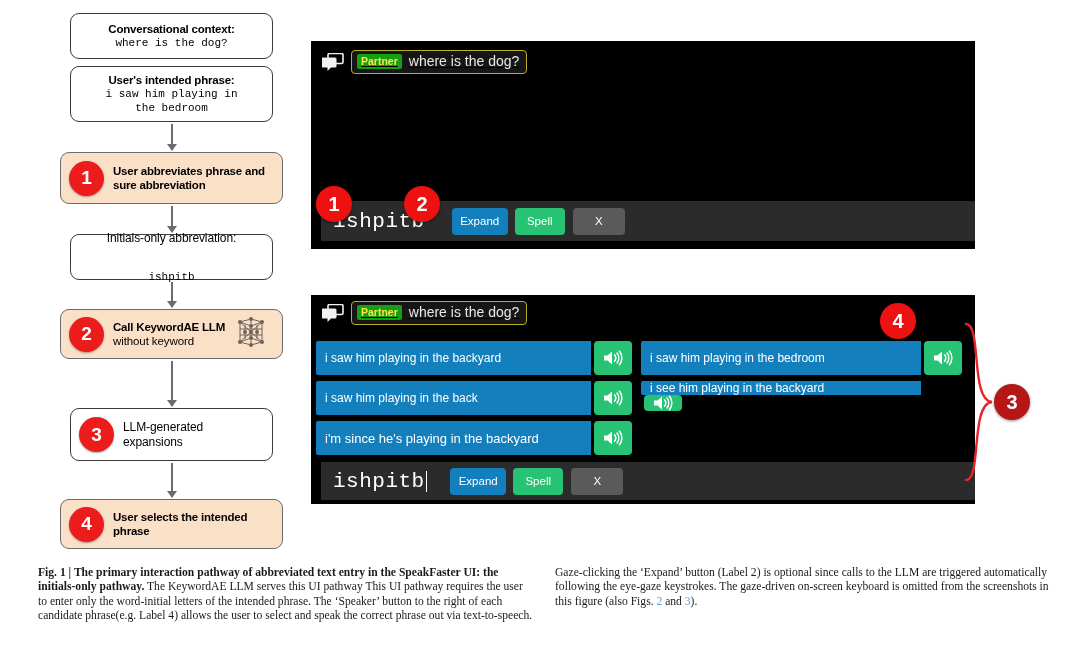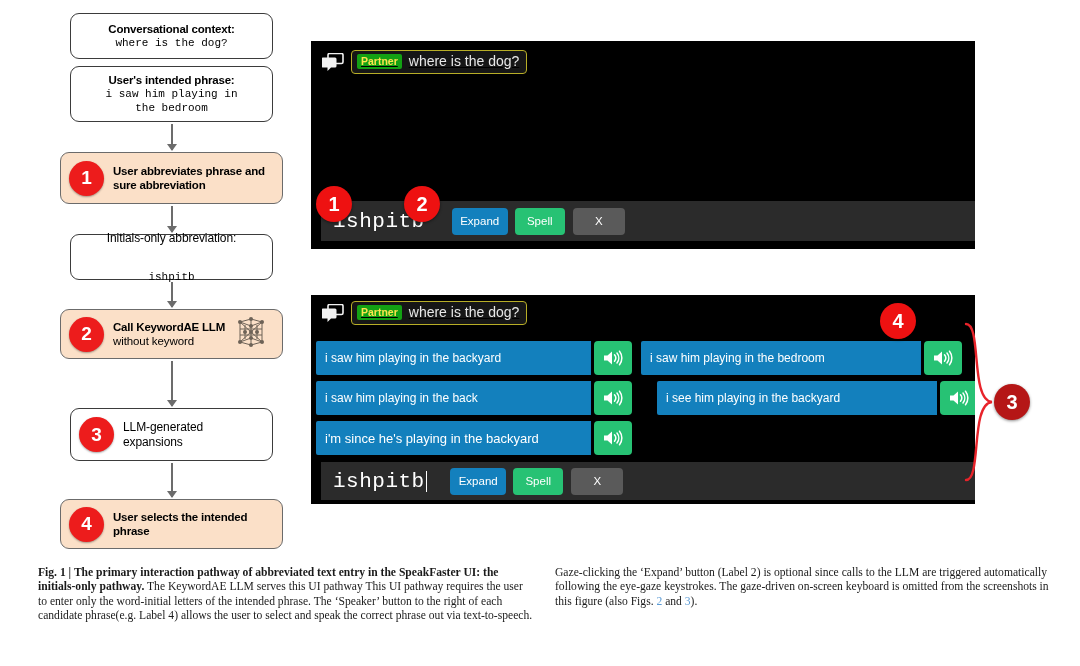--- a/index.html
+++ b/index.html
@@ -326,21 +326,21 @@
     <span class="opt-spk">
       <svg width="20" height="16" viewBox="0 0 20 16">
         <path d="M1 5.5 h3.5 L9 1.5 v13 L4.5 10.5 H1 z" fill="#fff"></path>
         <path d="M11.5 4.8 a5 5 0 0 1 0 6.4" stroke="#fff" stroke-width="1.5" fill="none" stroke-linecap="round"></path>
         <path d="M14 3 a8 8 0 0 1 0 10" stroke="#fff" stroke-width="1.5" fill="none" stroke-linecap="round"></path>
         <path d="M16.5 1.2 a11 11 0 0 1 0 13.6" stroke="#fff" stroke-width="1.5" fill="none" stroke-linecap="round"></path>
       </svg>
     </span>
   </div>
 
-  <div class="opt" style="left:346px;top:86px;">
+  <div class="opt" style="left:330px;top:86px;flex-direction:column;">
     <span class="opt-text" style="width:280px;">i see him playing in the backyard</span>
     <span class="opt-spk">
       <svg width="20" height="16" viewBox="0 0 20 16">
         <path d="M1 5.5 h3.5 L9 1.5 v13 L4.5 10.5 H1 z" fill="#fff"></path>
         <path d="M11.5 4.8 a5 5 0 0 1 0 6.4" stroke="#fff" stroke-width="1.5" fill="none" stroke-linecap="round"></path>
         <path d="M14 3 a8 8 0 0 1 0 10" stroke="#fff" stroke-width="1.5" fill="none" stroke-linecap="round"></path>
         <path d="M16.5 1.2 a11 11 0 0 1 0 13.6" stroke="#fff" stroke-width="1.5" fill="none" stroke-linecap="round"></path>
       </svg>
     </span>
   </div>

